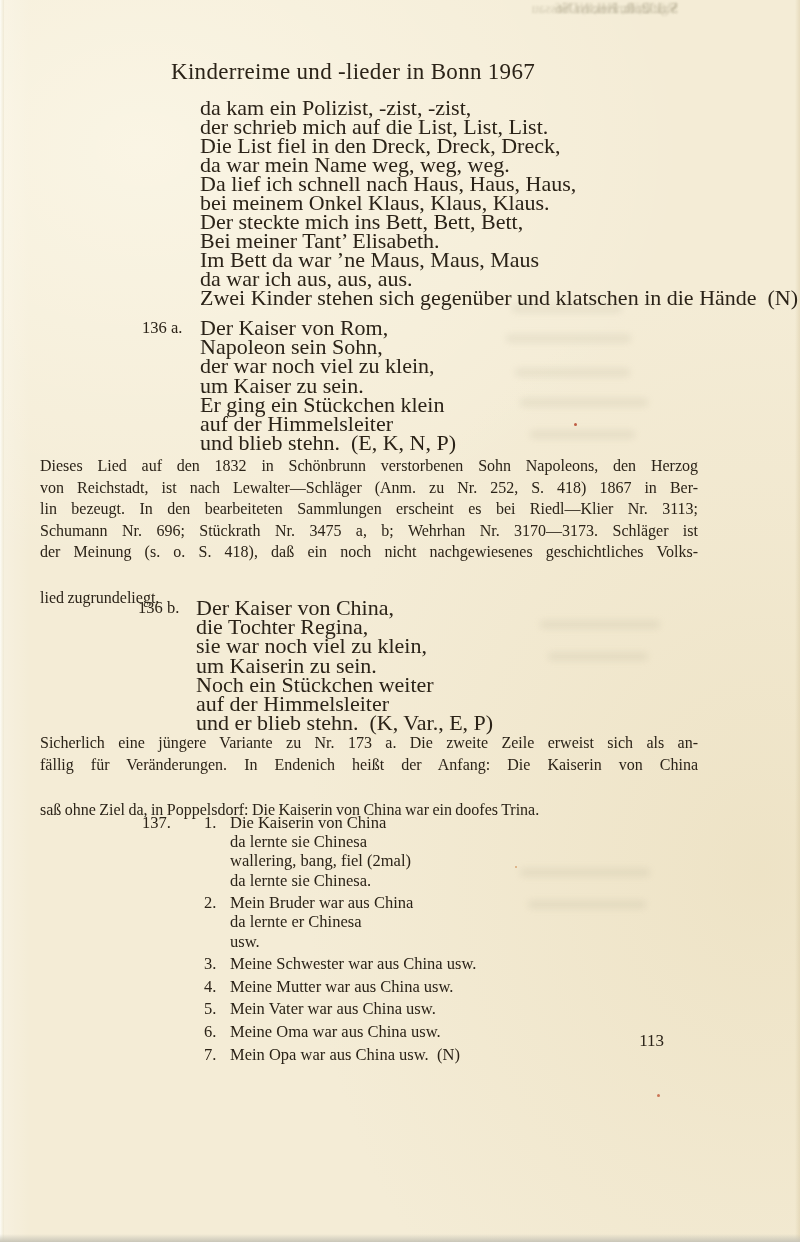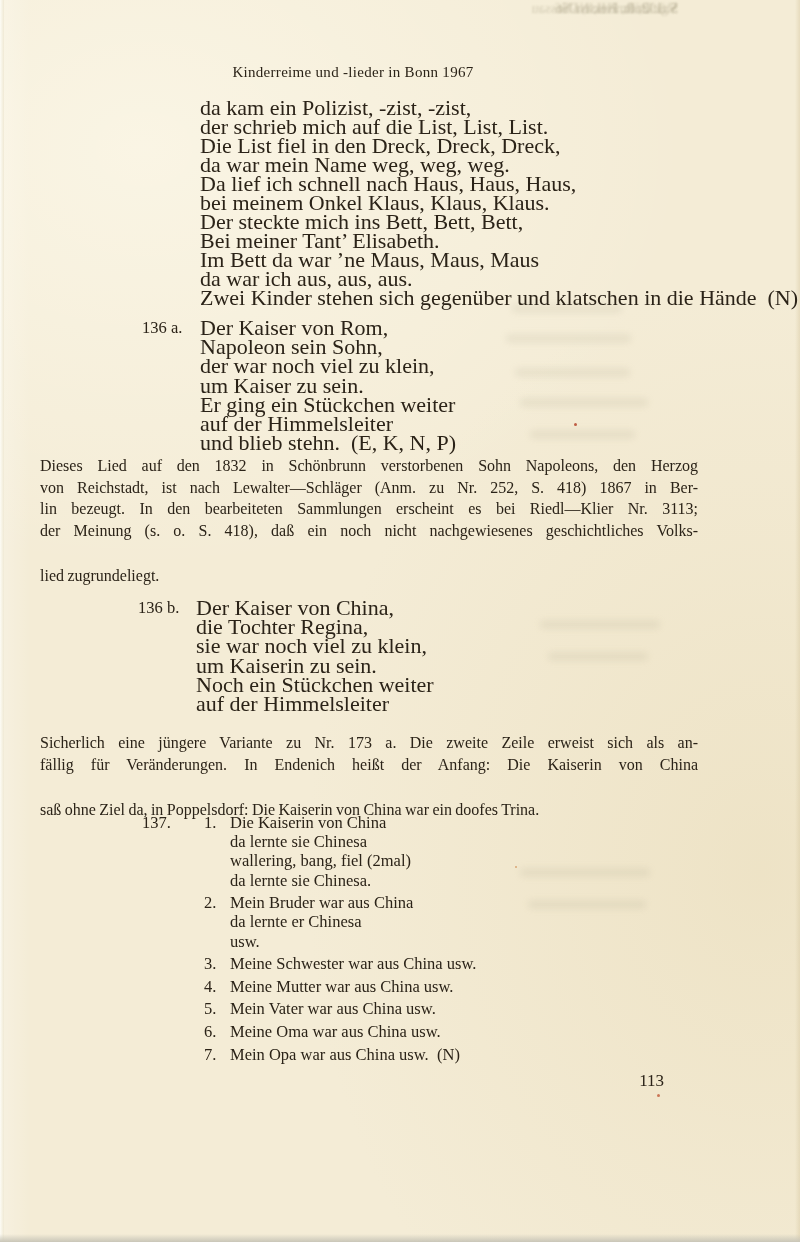--- a/index.html
+++ b/index.html
@@ -24,21 +24,21 @@
   }
   .edge-left{position:absolute;left:0;top:0;width:4px;height:100%;
     background:linear-gradient(to right,#fdfcf5,#f0e9d4);}
   .edge-bottom{position:absolute;left:0;bottom:0;width:100%;height:8px;
     background:linear-gradient(to bottom,rgba(180,176,162,0),#c9c6b8);}
   .edge-right{position:absolute;right:0;top:0;width:5px;height:100%;
     background:linear-gradient(to left,rgba(214,199,160,0.45),rgba(214,199,160,0));}
 
   .page-header{
     position:absolute;top:62px;left:28px;width:650px;
-    text-align:center;font-size:15px;letter-spacing:0.3px;line-height:20px;
+    text-align:center;font-size:23px;letter-spacing:0.3px;line-height:20px;
   }
 
   .abs{position:absolute;}
 
   
   .poem-line{white-space:pre-wrap;font-size:22px;line-height:19px;}
   .entry{display:flex;align-items:flex-start;}
   .entry .entry-number{flex:0 0 58px;font-size:16.5px;line-height:19.2px;}
   .entry .poem-text .poem-line{line-height:19.2px;}
 
@@ -57,21 +57,21 @@
   .commentary-136b{top:732px;}
 
   
   .entry-137{top:813px;left:142px;}
   .entry-137 .entry-number{flex:0 0 62px;}
   .verse{display:flex;align-items:flex-start;margin-bottom:3.4px;}
   .verse-number{flex:0 0 26px;font-size:16.5px;line-height:19.2px;}
   .verse-text{white-space:pre-wrap;font-size:16.5px;line-height:19.2px;}
 
   .page-number{
-    position:absolute;top:1071px;left:40px;width:624px;
+    position:absolute;top:1031px;left:40px;width:624px;
     text-align:right;font-size:17px;line-height:20px;
   }
 
   
   .show-through-fragment{
     position:absolute;left:498px;width:180px;
     transform:scaleX(-1);
     font-size:14px;line-height:18px;
     color:var(--ghost);opacity:0.45;filter:blur(1.1px);
     white-space:nowrap;overflow:hidden;
@@ -152,45 +152,47 @@
     <div class="poem-line">Zwei Kinder stehen sich gegenüber und klatschen in die Hände  (N)</div>
   </div>
 
   <div class="abs entry entry-136a">
     <div class="entry-number">136 a.</div>
     <div class="poem-text">
         <div class="poem-line">Der Kaiser von Rom,</div>
         <div class="poem-line">Napoleon sein Sohn,</div>
         <div class="poem-line">der war noch viel zu klein,</div>
         <div class="poem-line">um Kaiser zu sein.</div>
-        <div class="poem-line">Er ging ein Stückchen weiter</div>
+        <div class="poem-line">Er ging ein Stückchen klein</div>
         <div class="poem-line">auf der Himmelsleiter</div>
         <div class="poem-line">und blieb stehn.  (E, K, N, P)</div>
       </div>
   </div>
 
   <div class="abs commentary commentary-136a">
     <div>
         <div class="c-line">Dieses Lied auf den 1832 in Schönbrunn verstorbenen Sohn Napoleons, den Herzog</div>
         <div class="c-line">von Reichstadt, ist nach Lewalter—Schläger (Anm. zu Nr. 252, S. 418) 1867 in Ber-</div>
         <div class="c-line">lin bezeugt. In den bearbeiteten Sammlungen erscheint es bei Riedl—Klier Nr. 3113;</div>
+        <div class="c-line">Schumann Nr. 696; Stückrath Nr. 3475 a, b; Wehrhan Nr. 3170—3173. Schläger ist</div>
         <div class="c-line">der Meinung (s. o. S. 418), daß ein noch nicht nachgewiesenes geschichtliches Volks-</div>
         <div class="c-line">lied zugrundeliegt.</div>
       </div>
   </div>
 
   <div class="abs entry entry-136b">
     <div class="entry-number">136 b.</div>
     <div class="poem-text">
         <div class="poem-line">Der Kaiser von China,</div>
         <div class="poem-line">die Tochter Regina,</div>
         <div class="poem-line">sie war noch viel zu klein,</div>
         <div class="poem-line">um Kaiserin zu sein.</div>
         <div class="poem-line">Noch ein Stückchen weiter</div>
         <div class="poem-line">auf der Himmelsleiter</div>
+        <div class="poem-line">und er blieb stehn.  (K, Var., E, P)</div>
       </div>
   </div>
 
   <div class="abs commentary commentary-136b">
     <div>
         <div class="c-line">Sicherlich eine jüngere Variante zu Nr. 173 a. Die zweite Zeile erweist sich als an-</div>
         <div class="c-line">fällig für Veränderungen. In Endenich heißt der Anfang: Die Kaiserin von China</div>
         <div class="c-line">saß ohne Ziel da, in Poppelsdorf: Die Kaiserin von China war ein doofes Trina.</div>
       </div>
   </div>

